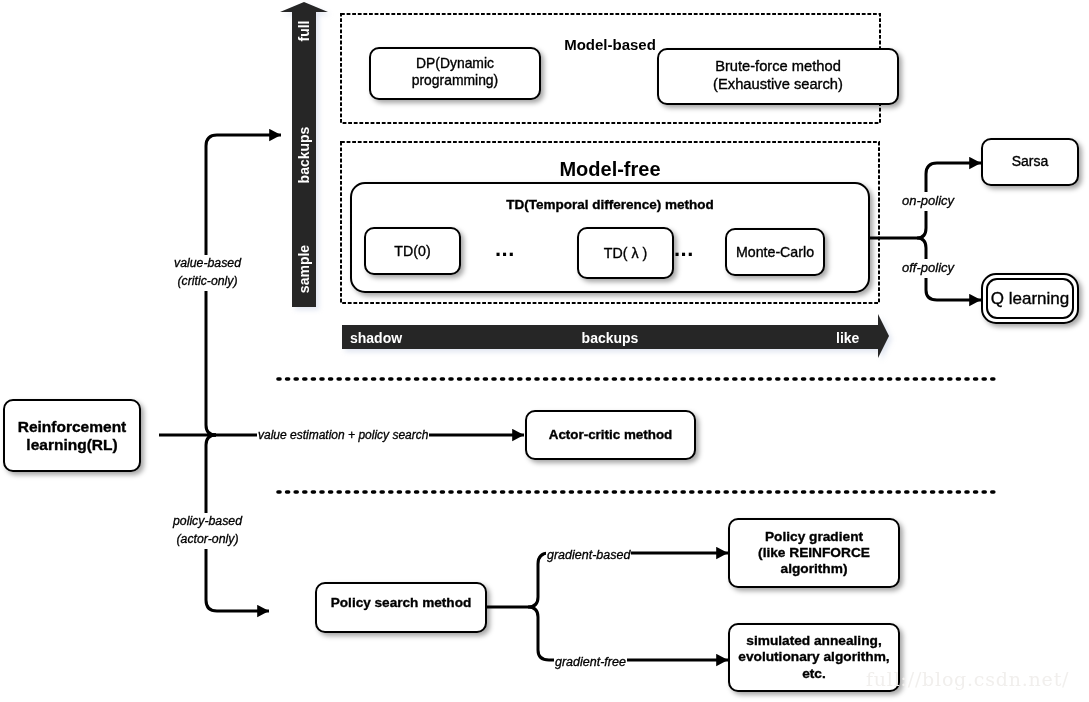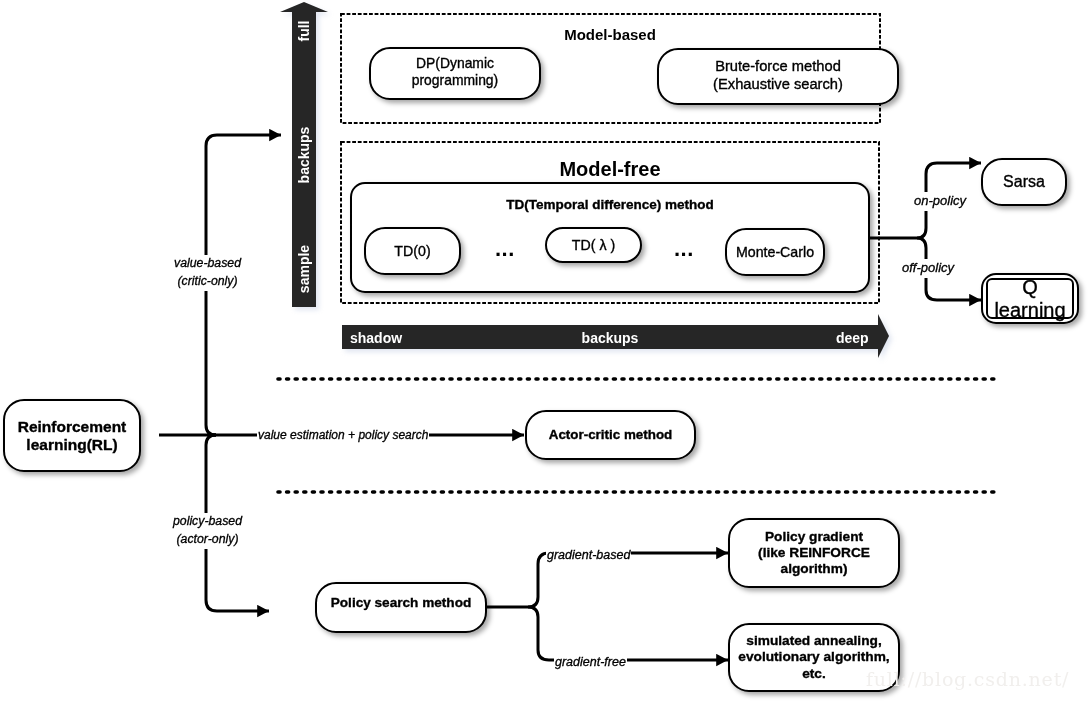--- a/index.html
+++ b/index.html
@@ -2,21 +2,21 @@
 <html><head>
 <meta charset="utf-8">
 <style>
   html,body{margin:0;padding:0;background:#fff;}
   body{width:1089px;height:702px;position:relative;overflow:hidden;
        font-family:"Liberation Sans",sans-serif;}
   #stage{position:absolute;left:0;top:0;width:1089px;height:702px;background:#fff;}
   .lines{position:absolute;left:0;top:0;width:1089px;height:702px;overflow:visible;}
   .node{position:absolute;box-sizing:border-box;background:#fff;border:2.4px solid #000;
         -webkit-text-stroke:0.35px #000;
-        border-radius:21px;display:flex;align-items:center;justify-content:center;
+        border-radius:10px;display:flex;align-items:center;justify-content:center;
         text-align:center;color:#000;line-height:1.14;white-space:pre-line;
         filter:drop-shadow(3px 3px 2.5px rgba(0,0,0,0.35));}
   .node.b{font-weight:bold;}
   .grouplabel{position:absolute;font-weight:bold;text-align:center;color:#000;}
   .barlabel{position:absolute;color:#fff;font-weight:bold;white-space:nowrap;}
   .edgelabel{position:absolute;font-style:italic;color:#000;background:#fff;
              -webkit-text-stroke:0.3px #000;
              text-align:center;white-space:pre-line;line-height:1.3;}
   .wm{position:absolute;font-family:"DejaVu Serif",serif;color:#f1efed;white-space:nowrap;}
   .dots{position:absolute;font-weight:bold;color:#000;}
@@ -68,66 +68,66 @@
 
     <g style="filter:drop-shadow(3px 3px 2.5px rgba(120,140,190,0.22));">
       <polygon points="304,2 328,12 316,12 316,307 292,307 292,12 280,12" fill="#262626"></polygon>
     </g>
 
     <g style="filter:drop-shadow(3px 3px 2.5px rgba(120,140,190,0.22));">
       <polygon points="342,325 878,325 878,314 889,336 878,358 878,349 342,349" fill="#262626"></polygon>
     </g>
   </svg>
 
-  <div class="grouplabel" style="left:340px;top:26px;width:540px;font-size:15px;">Model-based</div>
+  <div class="grouplabel" style="left:340px;top:36px;width:540px;font-size:15px;">Model-based</div>
   <div class="node b" style="left:369px;top:47px;width:172px;height:53px;font-size:13.9px;font-weight:normal;line-height:1.2;padding-bottom:4px;box-sizing:border-box;">DP(Dynamic
 programming)</div>
   <div class="node" style="left:657px;top:48px;width:242px;height:57px;font-size:14.7px;line-height:1.2;font-weight:normal;padding-bottom:2px;box-sizing:border-box;">Brute-force method
 (Exhaustive search)</div>
 
   <div class="grouplabel" style="left:340px;top:158px;width:540px;font-size:20px;">Model-free</div>
   <div class="node" style="left:350px;top:182px;width:520px;height:111px;border-radius:15px;
               align-items:flex-start;padding-top:13px;font-size:13.5px;font-weight:bold;"><span>TD(Temporal difference) method</span></div>
   <div class="node" style="left:364px;top:227px;width:97px;height:48px;font-size:14.2px;">TD(0)</div>
   <div class="dots" style="left:495px;top:236px;font-size:22px;letter-spacing:0.5px;">...</div>
-  <div class="node" style="left:545px;top:227px;width:97px;height:36px;font-size:14.2px;">TD( λ )</div>
+  <div class="node" style="left:577px;top:227px;width:97px;height:52px;font-size:14.2px;">TD( λ )</div>
   <div class="dots" style="left:674px;top:236px;font-size:22px;letter-spacing:0.5px;">...</div>
   <div class="node" style="left:725px;top:228px;width:100px;height:48px;font-size:14.2px;">Monte-Carlo</div>
 
   <div class="barlabel" style="left:304px;top:31px;transform:translate(-50%,-50%) rotate(-90deg);font-size:14px;">full</div>
   <div class="barlabel" style="left:304px;top:155px;transform:translate(-50%,-50%) rotate(-90deg);font-size:14px;">backups</div>
   <div class="barlabel" style="left:304px;top:269px;transform:translate(-50%,-50%) rotate(-90deg);font-size:14px;">sample</div>
 
   <div class="barlabel" style="left:350px;top:330px;font-size:14px;">shadow</div>
   <div class="barlabel" style="left:342px;top:330px;width:536px;text-align:center;font-size:14px;">backups</div>
-  <div class="barlabel" style="left:836px;top:330px;font-size:14px;">deep</div>
+  <div class="barlabel" style="left:836px;top:330px;font-size:14px;">like</div>
 
-  <div class="node" style="left:981px;top:138px;width:86px;height:48px;font-size:16px;margin-top:20px;">Sarsa</div>
+  <div class="node" style="left:981px;top:138px;width:98px;height:48px;font-size:14px;">Sarsa</div>
   <div class="dbl" style="left:981px;top:273px;width:98px;height:51px;">
-    <div class="node" style="left:3px;top:3px;width:88px;height:41px;font-size:20px;border-radius:6px;filter:none;">Q learning</div>
+    <div class="node" style="left:3px;top:3px;width:88px;height:41px;font-size:17px;border-radius:11px;filter:none;">Q learning</div>
   </div>
 
   <div class="node b" style="left:3px;top:399px;width:138px;height:73px;font-size:15.5px;line-height:1.18;padding-top:1px;box-sizing:border-box;">Reinforcement
 learning(RL)</div>
 
   <div class="node b" style="left:525px;top:410px;width:171px;height:50px;font-size:13.4px;">Actor-critic method</div>
 
   <div class="node b" style="left:315px;top:582px;width:172px;height:51px;font-size:13.6px;padding-bottom:10px;box-sizing:border-box;">Policy search method</div>
   <div class="node b" style="left:728px;top:518px;width:172px;height:70px;font-size:13.7px;line-height:1.17;box-sizing:border-box;">Policy gradient
 (like REINFORCE
 algorithm)</div>
   <div class="node b" style="left:728px;top:623px;width:172px;height:69px;font-size:13.7px;line-height:1.17;box-sizing:border-box;">simulated annealing,
 evolutionary algorithm,
 etc.</div>
 
   <div class="edgelabel" style="left:155px;top:255px;width:105px;font-size:12.3px;line-height:1.45;">value-based
 (critic-only)</div>
   <div class="edgelabel" style="left:257px;top:428px;font-size:12px;padding:0 1px;">value estimation + policy search</div>
   <div class="edgelabel" style="left:155px;top:513px;width:105px;font-size:12.3px;line-height:1.45;">policy-based
 (actor-only)</div>
-  <div class="edgelabel" style="left:901px;top:192px;font-size:13px;padding:1px 1px;margin-left:12px;">on-policy</div>
+  <div class="edgelabel" style="left:901px;top:192px;font-size:13px;padding:1px 1px;">on-policy</div>
   <div class="edgelabel" style="left:901px;top:259px;font-size:13px;padding:1px 1px;">off-policy</div>
   <div class="edgelabel" style="left:546px;top:546px;font-size:12.5px;padding:1px 1px;">gradient-based</div>
   <div class="edgelabel" style="left:554px;top:653px;font-size:12.5px;padding:1px 1px;">gradient-free</div>
 
   <div class="wm" style="left:866px;top:668px;font-size:19px;letter-spacing:0.78px;color:#f1efed;">full://blog.csdn.net/</div>
 
 </div>
 
 </body></html>

